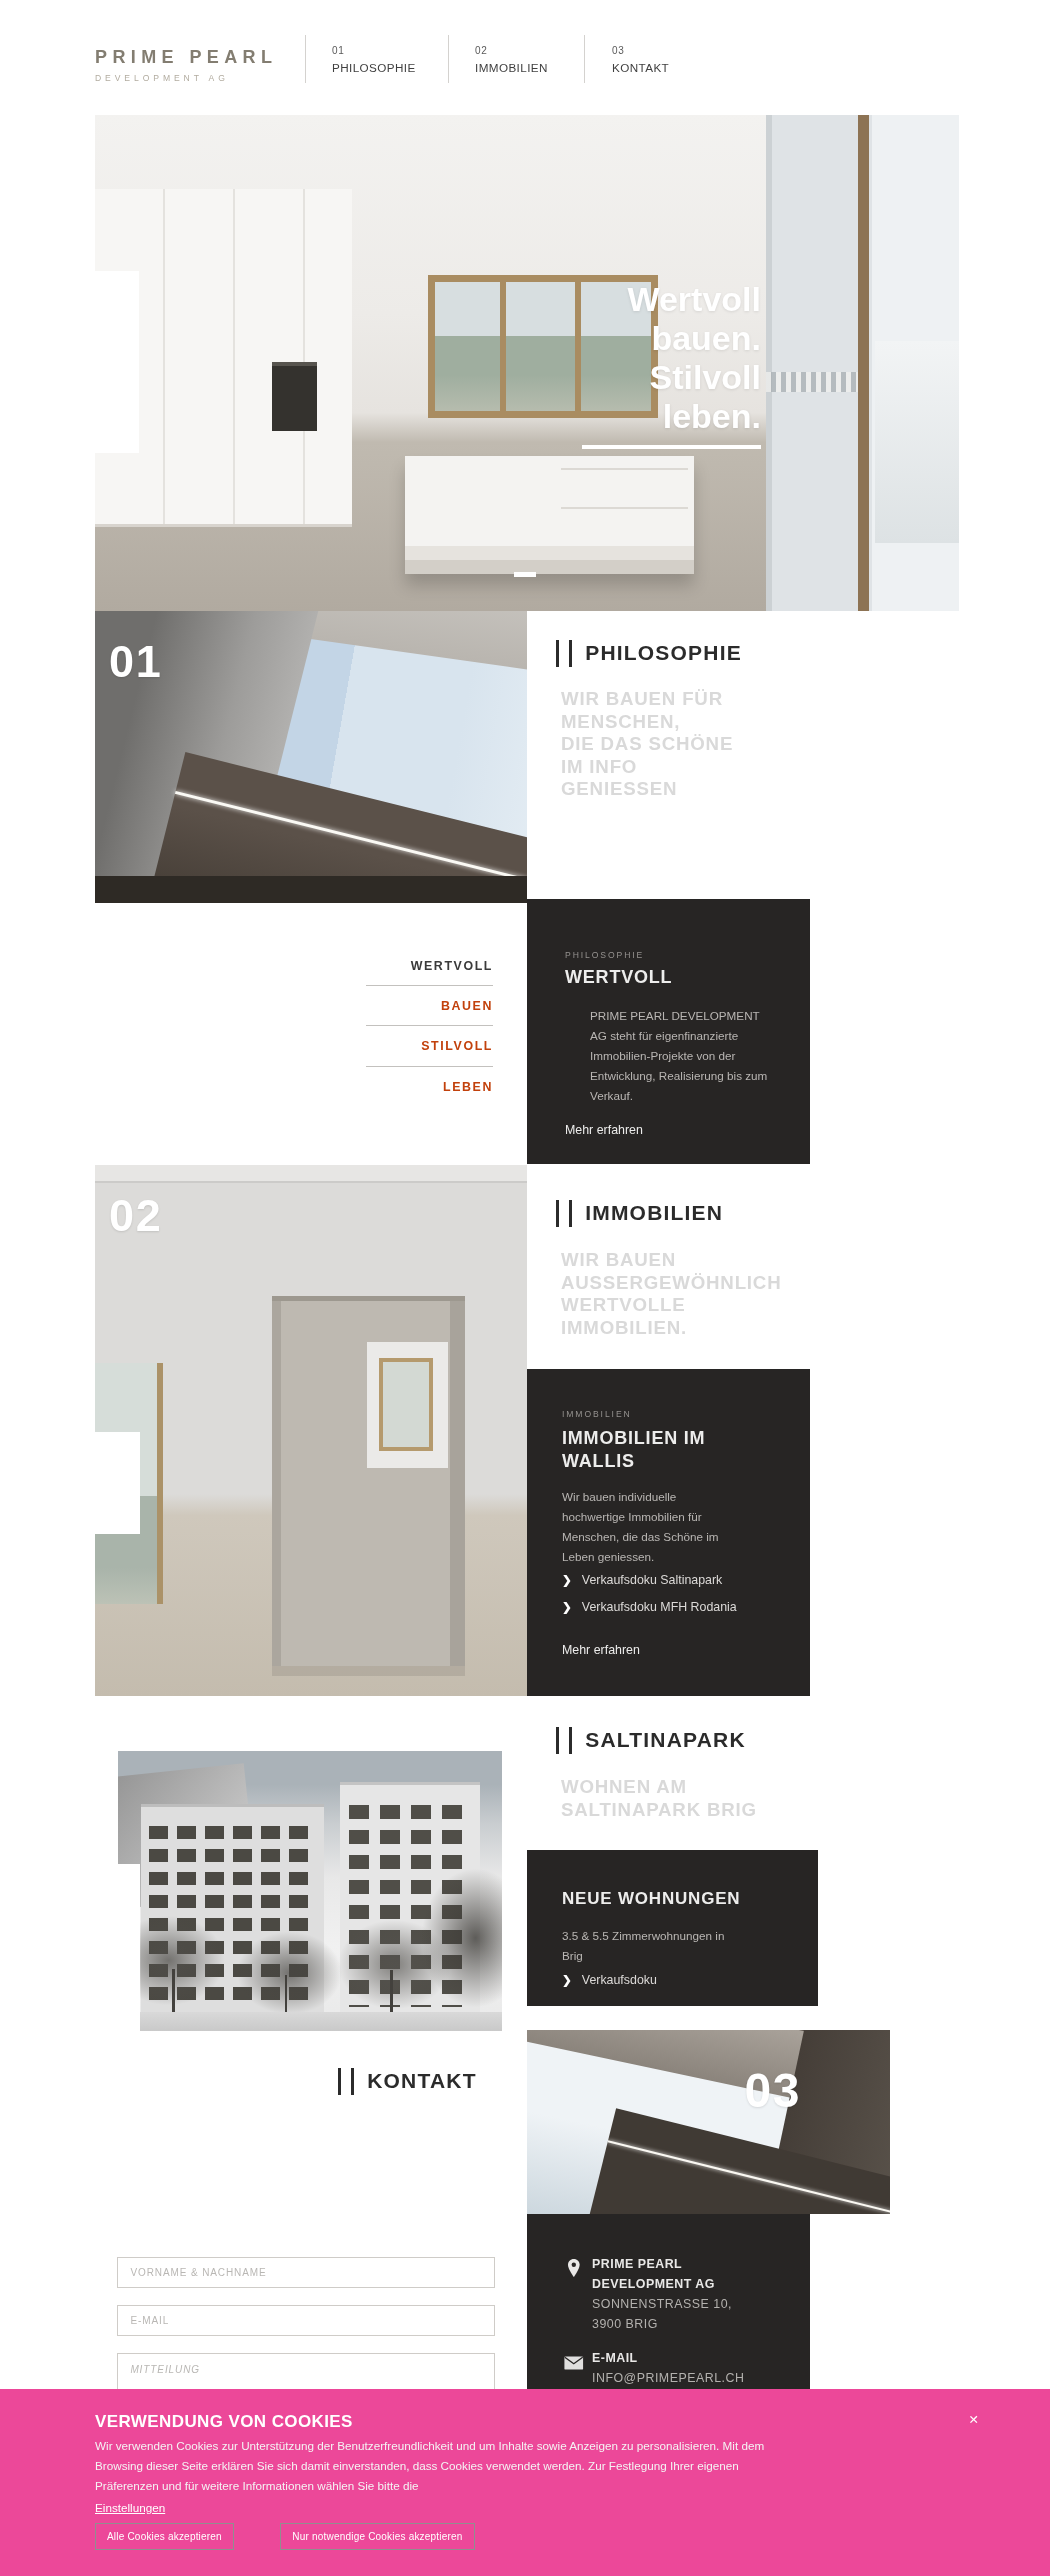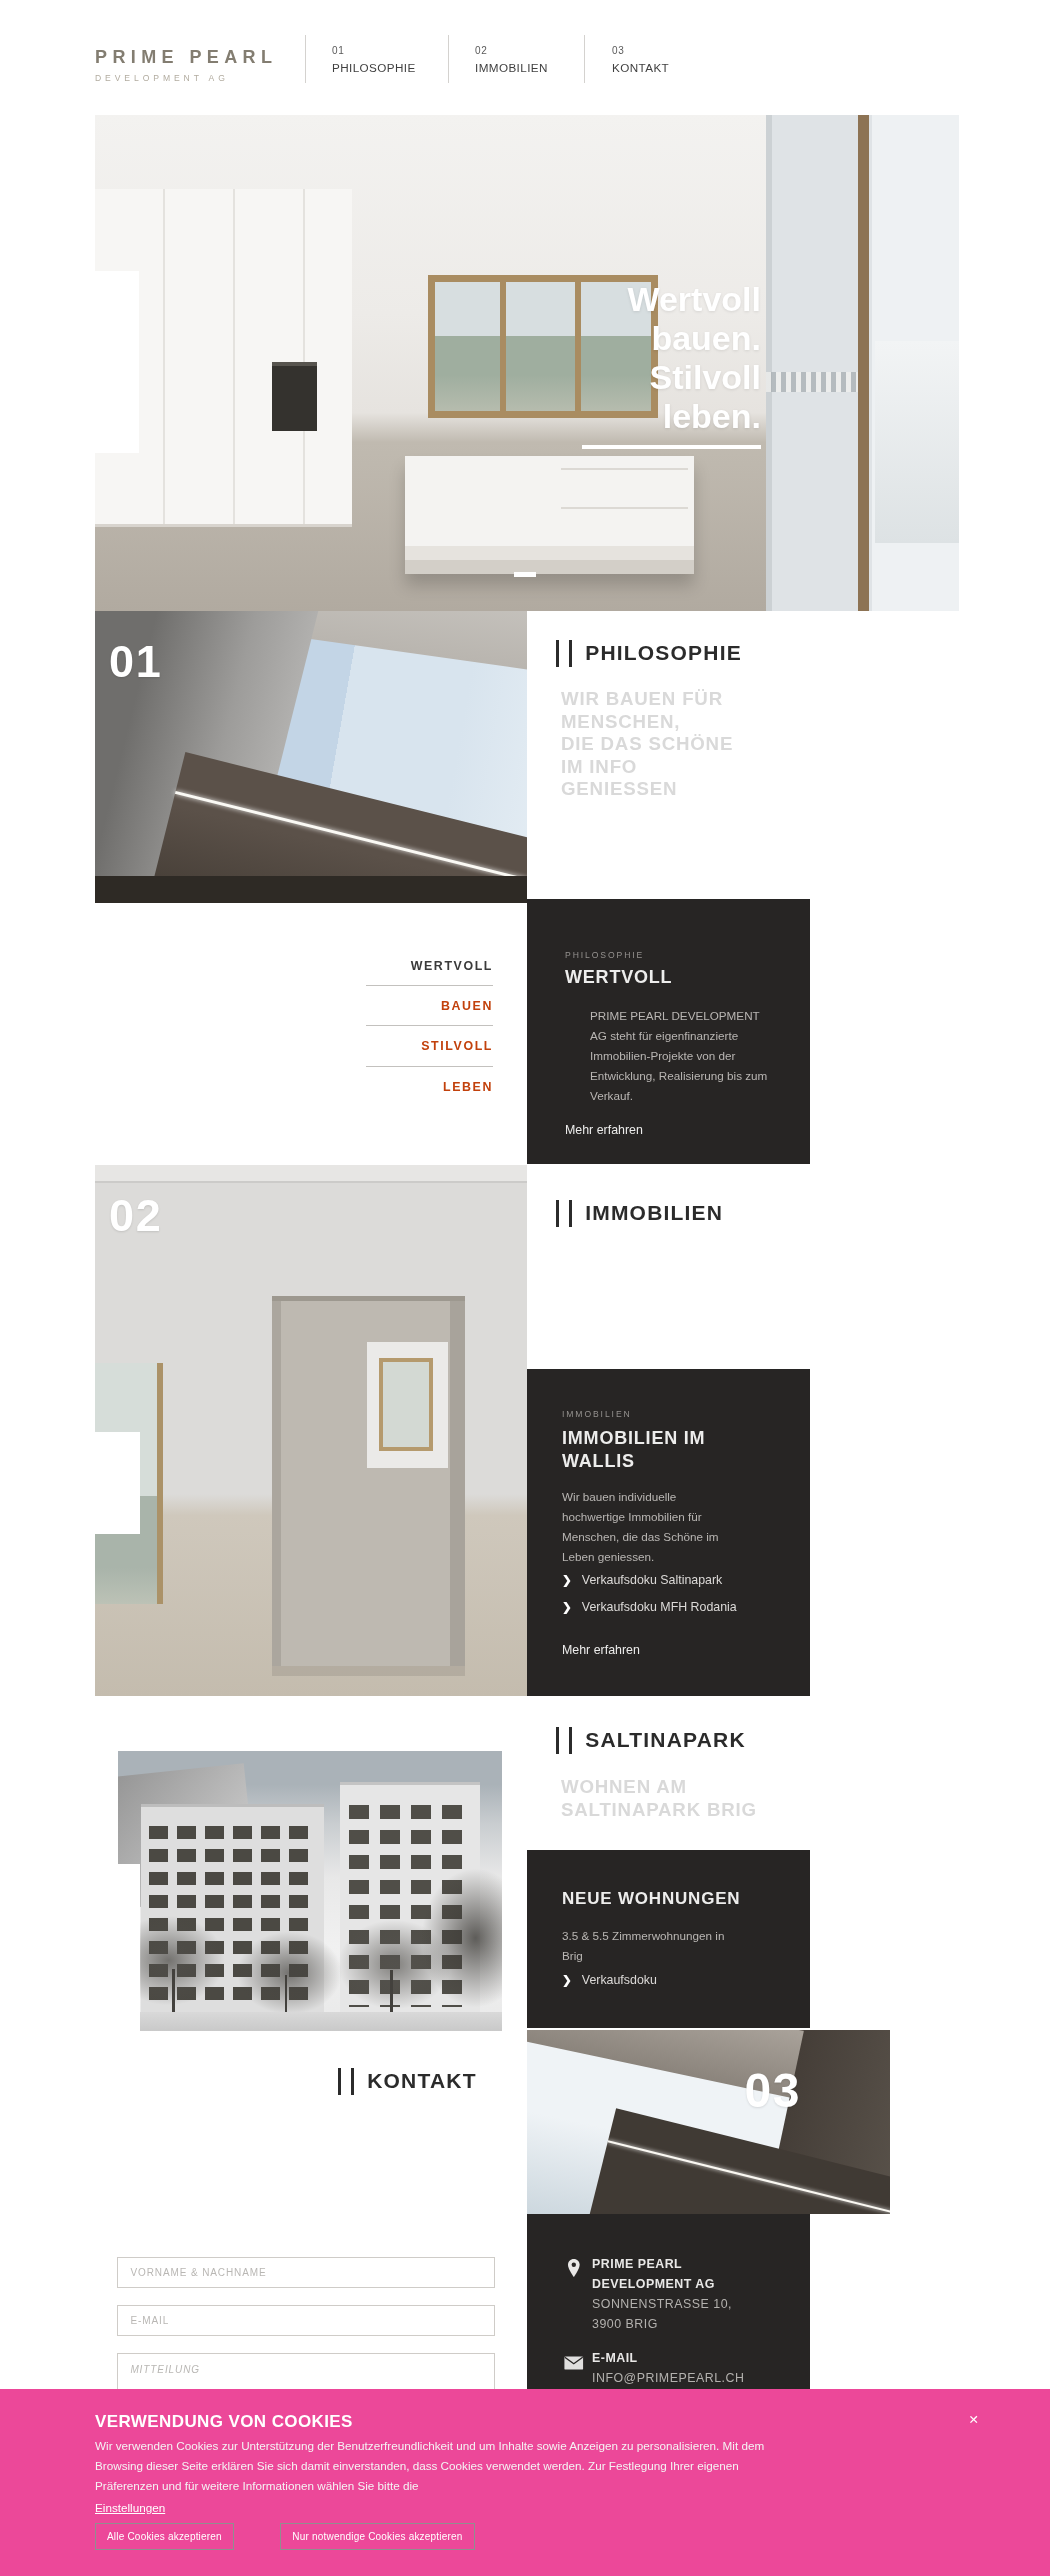--- a/index.html
+++ b/index.html
@@ -165,20 +165,26 @@
                   background:#d3d9d3;"></div>
     </div>
     <div class="abs" style="left:177px;top:501px;width:193px;height:10px;background:rgba(0,0,0,0.09);"></div>
     <div class="abs" style="left:0;top:267px;width:45px;height:102px;background:#ffffff;"></div>
     <div class="abs bignum" style="left:14px;top:28px;">02</div>
   </div>
 
   <div class="abs sec-head" style="left:556px;top:1200px;">
     <span class="hbars"></span>
     <span class="sec-title">IMMOBILIEN</span>
+  </div>
+  <div class="abs" style="left:561px;top:1249px;">
+    <div class="sub-line">WIR BAUEN</div>
+    <div class="sub-line">AUSSERGEWÖHNLICH</div>
+    <div class="sub-line">WERTVOLLE</div>
+    <div class="sub-line">IMMOBILIEN.</div>
   </div>
 
   <div class="abs card" style="left:527px;top:1369px;width:283px;height:327px;">
     <div class="abs card-label" style="left:35px;top:40px;">IMMOBILIEN</div>
     <div class="abs card-title" style="left:35px;top:58px;width:165px;">IMMOBILIEN IM WALLIS</div>
     <div class="abs card-body" style="left:35px;top:118px;width:177px;">Wir bauen individuelle hochwertige Immobilien für Menschen, die das Schöne im Leben geniessen.</div>
     <div class="abs doc-link" style="left:35px;top:204px;">
       <span class="chev">❯</span>
       <span>Verkaufsdoku Saltinapark</span>
     </div>
@@ -220,21 +226,21 @@
                 background:radial-gradient(ellipse at center,rgba(85,83,79,0.7),rgba(85,83,79,0) 68%);"></div>
     <div class="abs" style="left:303px;top:117px;width:109px;height:140px;
                 background:radial-gradient(ellipse at center,rgba(60,58,54,0.8),rgba(60,58,54,0) 70%);"></div>
     <div class="abs" style="left:54px;top:218px;width:3.1px;height:48px;background:#43413d;"></div>
     <div class="abs" style="left:167px;top:224px;width:2.3px;height:44px;background:#43413d;"></div>
     <div class="abs" style="left:272px;top:219px;width:3.1px;height:47px;background:#43413d;"></div>
     <div class="abs" style="left:0;bottom:0;width:100%;height:18.7px;background:linear-gradient(180deg,#d9d9d9,#c9c9c9);"></div>
     <div class="abs" style="left:0;top:113px;width:22px;height:167px;background:#ffffff;"></div>
   </div>
 
-  <div class="abs card" style="left:527px;top:1850px;width:283px;height:178px;">
+  <div class="abs card" style="left:527px;top:1850px;width:283px;height:156px;padding-left:8px;">
     <div class="abs card-title" style="left:35px;top:37px;font-size:17px;">NEUE WOHNUNGEN</div>
     <div class="abs card-body" style="left:35px;top:76px;width:185px;">3.5 &amp; 5.5 Zimmerwohnungen in Brig</div>
     <div class="abs doc-link" style="left:35px;top:123px;">
       <span class="chev">❯</span>
       <span>Verkaufsdoku</span>
     </div>
   </div>
 
   <div class="abs sec-head" style="left:338px;top:2068px;">
     <span class="hbars"></span>

